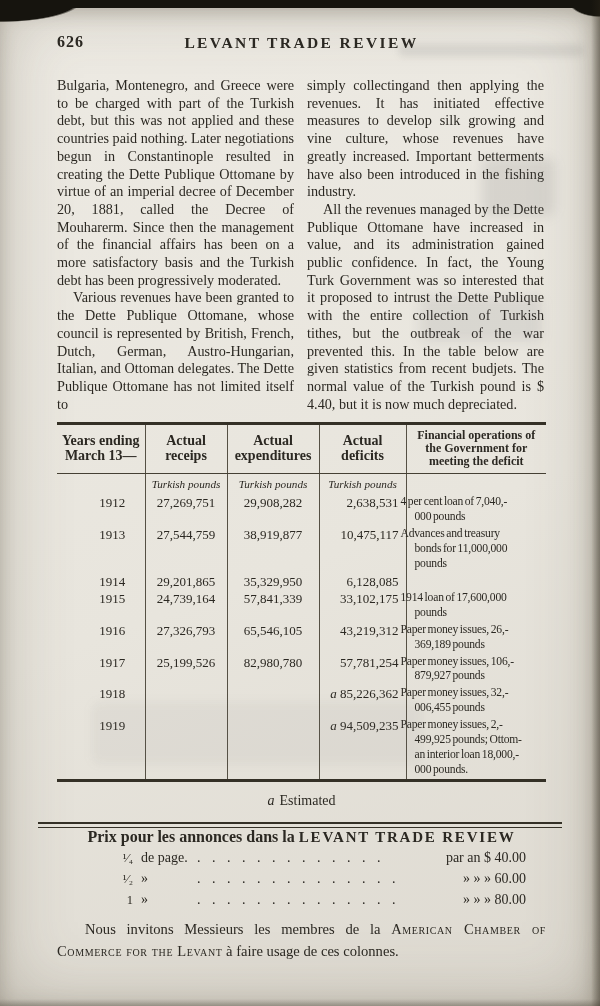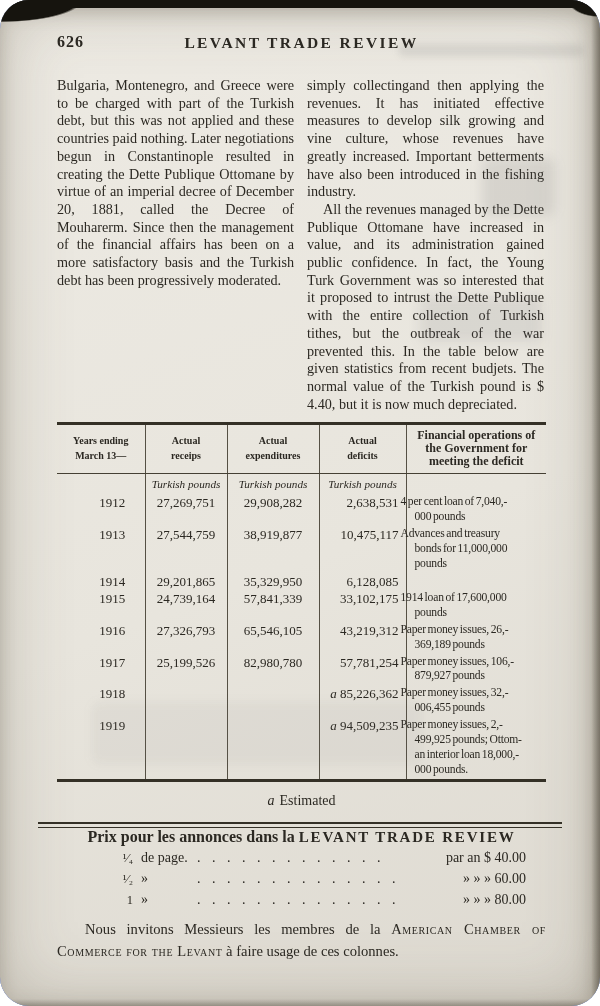--- a/index.html
+++ b/index.html
@@ -1,21 +1,20 @@
 <!DOCTYPE html>
 <html lang="en"><head>
 <meta charset="utf-8">
 <style>
   html,body{margin:0;padding:0;}
   .screen{
     position:relative;width:600px;height:1006px;overflow:hidden;
     background:#1d4ed8;
     font-family:"Liberation Serif","DejaVu Serif",serif;
     color:#2b2822;
-    border-radius:29px;
   }
   .page{
     position:absolute;inset:0;
     background:linear-gradient(160deg,#edeae3 0%,#e8e5dd 55%,#ddd9d0 100%);
     box-shadow:inset 0 0 70px rgba(92,84,64,.30), inset -10px 0 20px rgba(92,84,64,.22), inset 0 14px 18px rgba(60,54,40,.18);
   }
   .content{position:relative;padding:33px 54px 0 57px;}
 
   
   .page-header{position:relative;height:22px;}
@@ -34,21 +33,21 @@
 
   
   table.budget{
     margin-top:9px;width:489px;border-collapse:collapse;table-layout:fixed;
     border-top:3px solid #343026;border-bottom:3px solid #343026;
     font-size:13px;
   }
   table.budget th,table.budget td{border-left:1px solid #555044;}
   table.budget th:first-child,table.budget td:first-child{border-left:none;}
   thead th{
-    border-bottom:1px solid #454034;font-weight:700;font-size:10px;
+    border-bottom:1px solid #454034;font-weight:700;font-size:14px;
     text-align:center;vertical-align:middle;padding:5px 2px 6px;line-height:14.8px;
     white-space:pre-line;
   }
   thead th.ops-h{white-space:normal;font-size:12px;line-height:13px;padding:4px 3px 5px;}
   tr.unit-row td{font-style:italic;font-size:11.2px;text-align:center;padding:3px 0 2px;vertical-align:top;}
   tbody td{vertical-align:top;padding:1px 3px;line-height:15px;}
   td.year-cell{text-align:center;padding-left:26px;}
   td.num-cell{text-align:center;}
   td.deficit-cell{text-align:right;padding-right:7px;}
   td.ops-cell{
@@ -101,20 +100,21 @@
     <div class="content">
 
       <div class="page-header">
         <span class="page-num">626</span>
         <span class="journal-title">LEVANT TRADE REVIEW</span>
       </div>
 
       <div class="body-cols">
         <div class="col">
           <p>Bulgaria, Montenegro, and Greece were to be charged with part of the Turkish debt, but this was not applied and these countries paid nothing. Later negotiations begun in Constantinople resulted in creating the Dette Publique Ottomane by virtue of an imperial decree of December 20, 1881, called the Decree of Mouharerm. Since then the management of the financial affairs has been on a more satisfactory basis and the Turkish debt has been progressively moderated.</p>
+          <p class="indent">Various revenues have been granted to the Dette Publique Ottomane, whose council is represented by British, French, Dutch, German, Austro-Hungarian, Italian, and Ottoman delegates. The Dette Publique Ottomane has not limited itself to</p>
         </div>
         <div class="col">
           <p>simply collectingand then applying the revenues. It has initiated effective measures to develop silk growing and vine culture, whose revenues have greatly increased. Important betterments have also been introduced in the fishing industry.</p>
           <p class="indent">All the revenues managed by the Dette Publique Ottomane have increased in value, and its administration gained public confidence. In fact, the Young Turk Government was so interested that it proposed to intrust the Dette Publique with the entire collection of Turkish tithes, but the outbreak of the war prevented this. In the table below are given statistics from recent budjets. The normal value of the Turkish pound is $ 4.40, but it is now much depreciated.</p>
         </div>
       </div>
 
       <table class="budget">
         <colgroup>
           <col style="width:88px">

